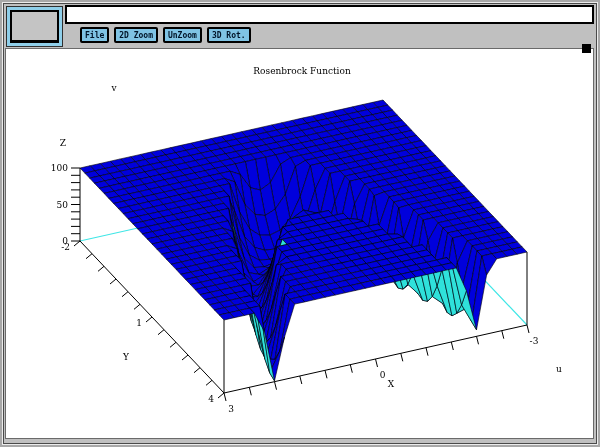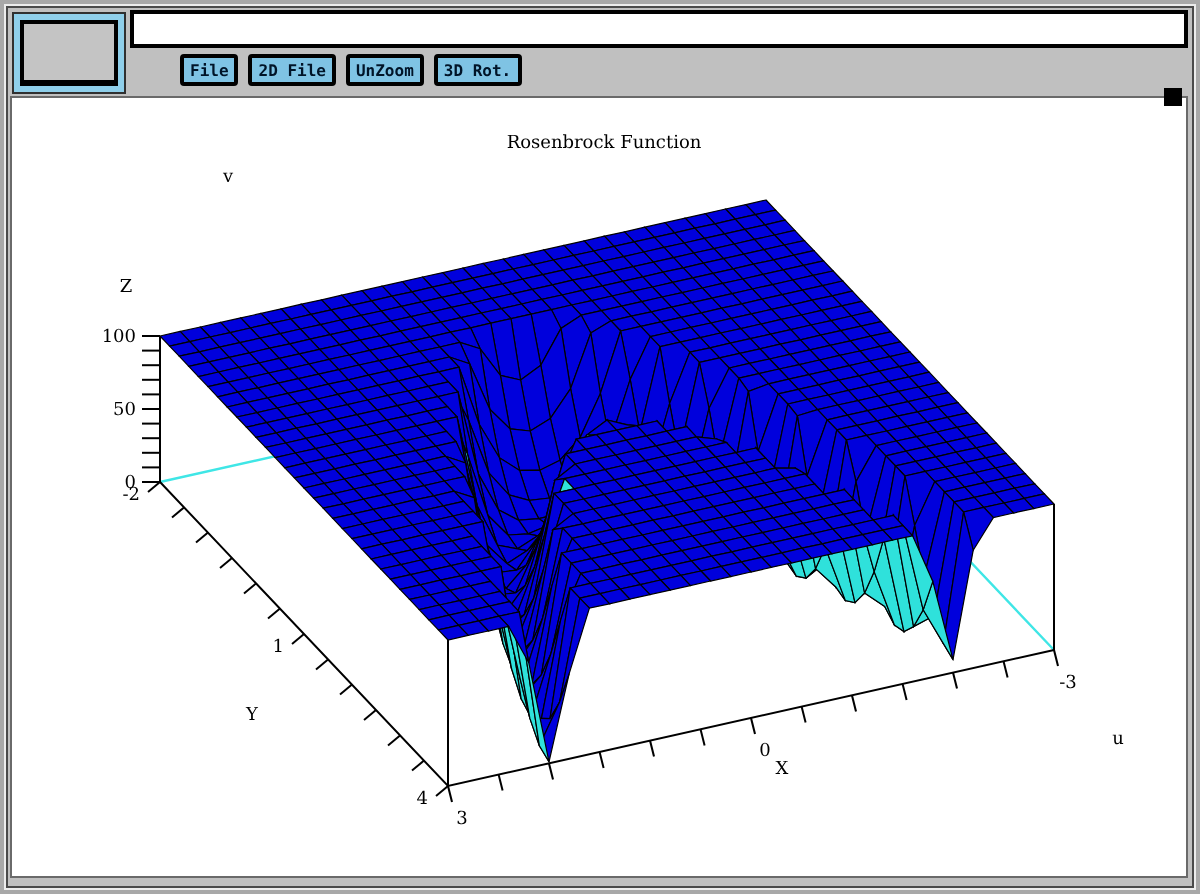--- a/index.html
+++ b/index.html
@@ -6,21 +6,21 @@
   body{width:600px;height:447px;position:relative;background:#888;
        font-family:"DejaVu Sans","Liberation Sans",sans-serif;}
   .win{position:absolute;inset:0;background:#c0c0c0;
        box-shadow:inset 0 0 0 2px #a8a8a8, inset 0 0 0 3px #ececec, inset 0 0 0 4px #4a4a4a;}
   .corner-box{position:absolute;left:6px;top:6px;width:55px;height:39px;
        background:#8FCFEA;border:1px solid #303030;z-index:6;}
   .corner-inner{position:absolute;inset:3px;background:#c4c4c4;
        border:2px solid #000;border-bottom-width:3px;}
   .msgbar{position:absolute;left:65px;top:5px;width:525px;height:15px;
        background:#ffffff;border:2px solid #000;z-index:6;}
-  .toolbar{position:absolute;left:74px;top:27px;display:flex;gap:5px;z-index:6;padding-left:16px;}
+  .toolbar{position:absolute;left:64px;top:27px;display:flex;gap:5px;z-index:6;padding-left:16px;}
   .tbtn{background:#7FC3E4;border:2px solid #000;border-radius:2px;
        font-family:"DejaVu Sans Mono","Liberation Mono",monospace;
        font-size:8px;font-weight:bold;color:#001428;
        padding:2px 3px;line-height:10px;height:16px;box-sizing:border-box;cursor:default;}
   .canvas{position:absolute;left:5px;top:48px;width:589px;height:391px;
        box-sizing:border-box;background:#ffffff;border:1px solid #6a6a6a;z-index:1;}
   .grip{position:absolute;left:582px;top:44px;width:9px;height:9px;background:#000;z-index:7;}
   #plot-svg{position:absolute;inset:0;z-index:3;pointer-events:none;}
   #plot-svg text{font-family:"DejaVu Serif","Liberation Serif",serif;font-size:9px;fill:#000;}
 </style>
@@ -30,21 +30,21 @@
 <div class="win">
 
   <div class="corner-box">
     <div class="corner-inner"></div>
   </div>
 
   <div class="msgbar"></div>
 
   <div class="toolbar">
     <button class="tbtn">File</button>
-    <button class="tbtn">2D File</button>
+    <button class="tbtn">2D Zoom</button>
     <button class="tbtn">UnZoom</button>
     <button class="tbtn">3D Rot.</button>
   </div>
 
   <div class="grip"></div>
 
   <div class="canvas"></div>
 
   <svg id="plot-svg" viewBox="0 0 600 447" width="600" height="447">
       <g>

